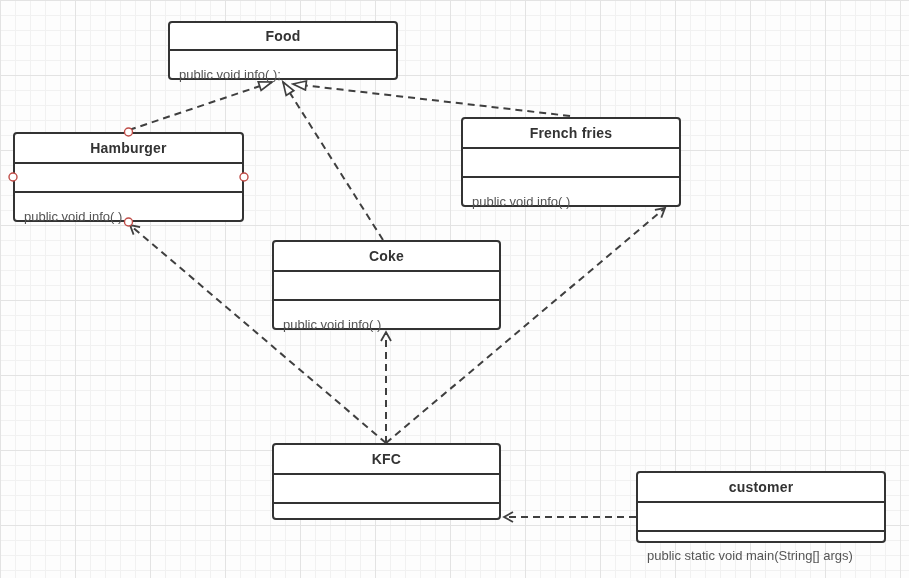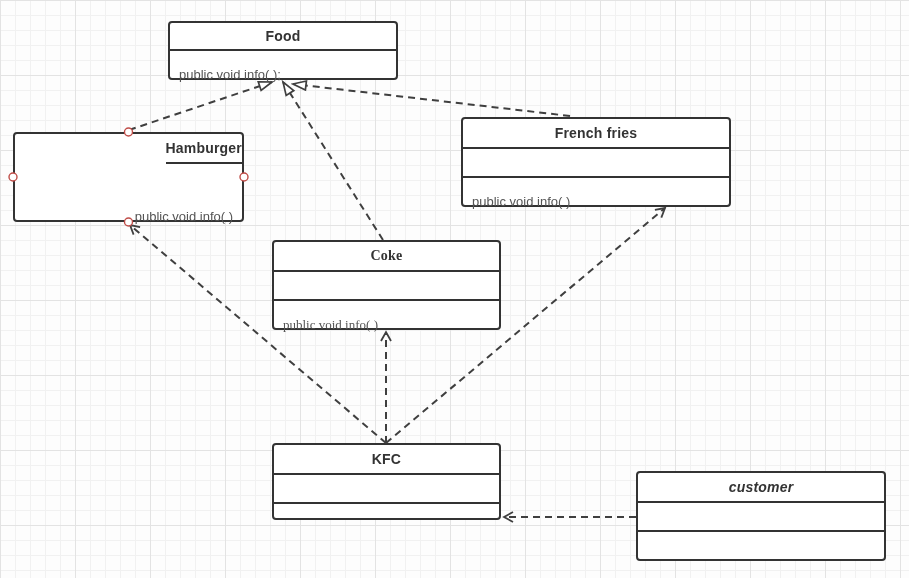--- a/index.html
+++ b/index.html
@@ -41,25 +41,25 @@
   .uml-methods{
     flex:1 1 auto;
     display:flex;align-items:center;
     padding:16px 9px;
     font-size:13px;color:#555555;
     white-space:nowrap;
   }
   
   #box-food      {left:168px;top:21px; width:230px;height:59px;}
   #box-food .uml-title{flex-basis:26px;height:26px;}
-  #box-hamburger {left:13px; top:132px;width:231px;height:90px;align-items:flex-end;}
-  #box-fries     {left:461px;top:117px;width:270px;height:90px;}
-  #box-coke      {left:272px;top:240px;width:229px;height:90px;font-family:Liberation Serif, serif;}
+  #box-hamburger {left:13px; top:132px;width:231px;height:90px;}
+  #box-fries     {left:461px;top:117px;width:220px;height:90px;}
+  #box-coke      {left:272px;top:240px;width:229px;height:90px;}
   #box-kfc       {left:272px;top:443px;width:229px;height:77px;}
-  #box-customer  {left:636px;top:471px;width:250px;height:90px;font-style:italic;}
+  #box-customer  {left:636px;top:471px;width:250px;height:72px;}
   #arrow-layer{
     position:absolute;left:0;top:0;width:909px;height:578px;
     pointer-events:none;
   }
 </style>
 </head>
 <body>
 
 <div id="canvas">
 
@@ -87,20 +87,21 @@
   </div>
 
   <div class="uml-class" id="box-kfc">
     <div class="uml-title">KFC</div>
     <div class="uml-fields"></div>
   </div>
 
   <div class="uml-class" id="box-customer">
     <div class="uml-title">customer</div>
     <div class="uml-fields"></div>
+    <div class="uml-methods">public static void main(String[] args)</div>
   </div>
 
   <svg id="arrow-layer" viewBox="0 0 909 578" xmlns="http://www.w3.org/2000/svg">
     <defs>
       <marker id="mTri" markerUnits="userSpaceOnUse" markerWidth="17" markerHeight="14" refX="14.5" refY="6" orient="auto">
         <path d="M1.5,1.5 L14.5,6 L1.5,10.5 Z" fill="#ffffff" stroke="#3f3f3f" stroke-width="1.7"></path>
       </marker>
       <marker id="mVee" markerUnits="userSpaceOnUse" markerWidth="14" markerHeight="14" refX="10.5" refY="6" orient="auto">
         <path d="M1.5,1 L10.5,6 L1.5,11" fill="none" stroke="#3f3f3f" stroke-width="1.8"></path>
       </marker>

